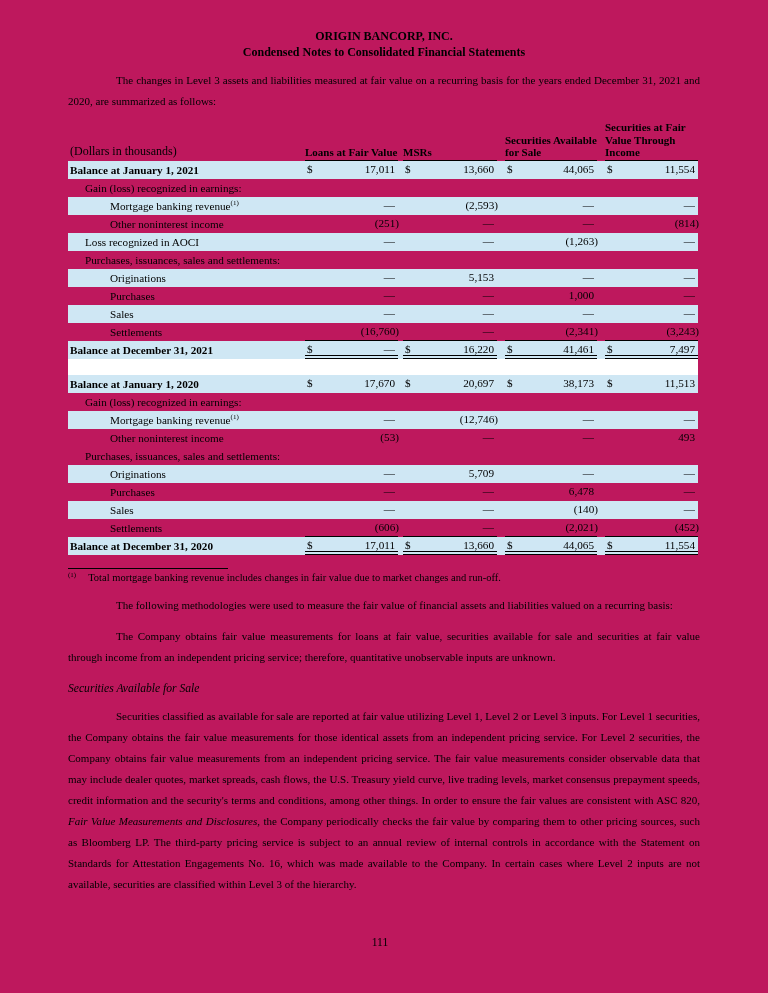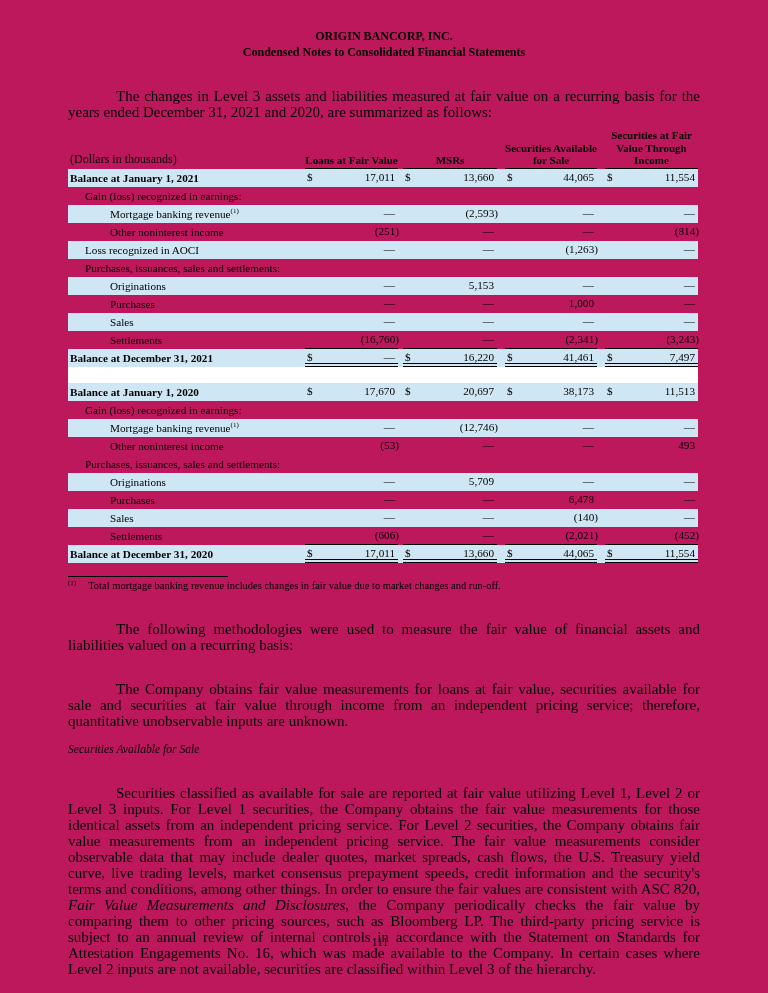--- a/index.html
+++ b/index.html
@@ -14,41 +14,41 @@
     width:768px; height:993px;
     padding:28px 68px 0 68px;
     overflow:hidden;
     background:#be185d;
   }
   .doc-title, .doc-subtitle {
     text-align:center; font-weight:bold;
     font-size:12px; line-height:16px;
   }
   .para {
-    font-size:15px; line-height:16px;
+    font-size:11px; line-height:21px;
     text-align:justify; text-indent:48px;
-    margin-top:28px;
+    margin-top:10px;
   }
   .section-heading {
     font-size:11.6px; line-height:15.4px;
     font-style:italic; margin-top:13px;
   }
 
   
   table.fv {
     width:630px; table-layout:fixed;
     border-collapse:collapse;
     margin-top:9px;
     font-size:11.2px;
   }
   thead td { vertical-align:bottom; padding:0; }
   .unit-label { font-size:12px; padding-bottom:2px; padding-left:2px; }
   .hcell {
     border-bottom:1px solid #000;
-    text-align:center; font-weight:bold;
+    font-weight:bold;
     font-size:11px; line-height:12.5px;
     padding-bottom:1px;
   }
   td.gap0 { padding-right:5px; }
   td.gap1 { padding-right:8px; }
   td.gap2 { padding-right:8px; }
   td.gap3 { padding-right:0; }
   tbody td { height:18px; vertical-align:middle; padding-top:0; padding-bottom:0; }
   tr.shaded td { background:var(--row-highlight, #cfe7f4); }
   tr.spacer td { height:16px; background:#fff; }

